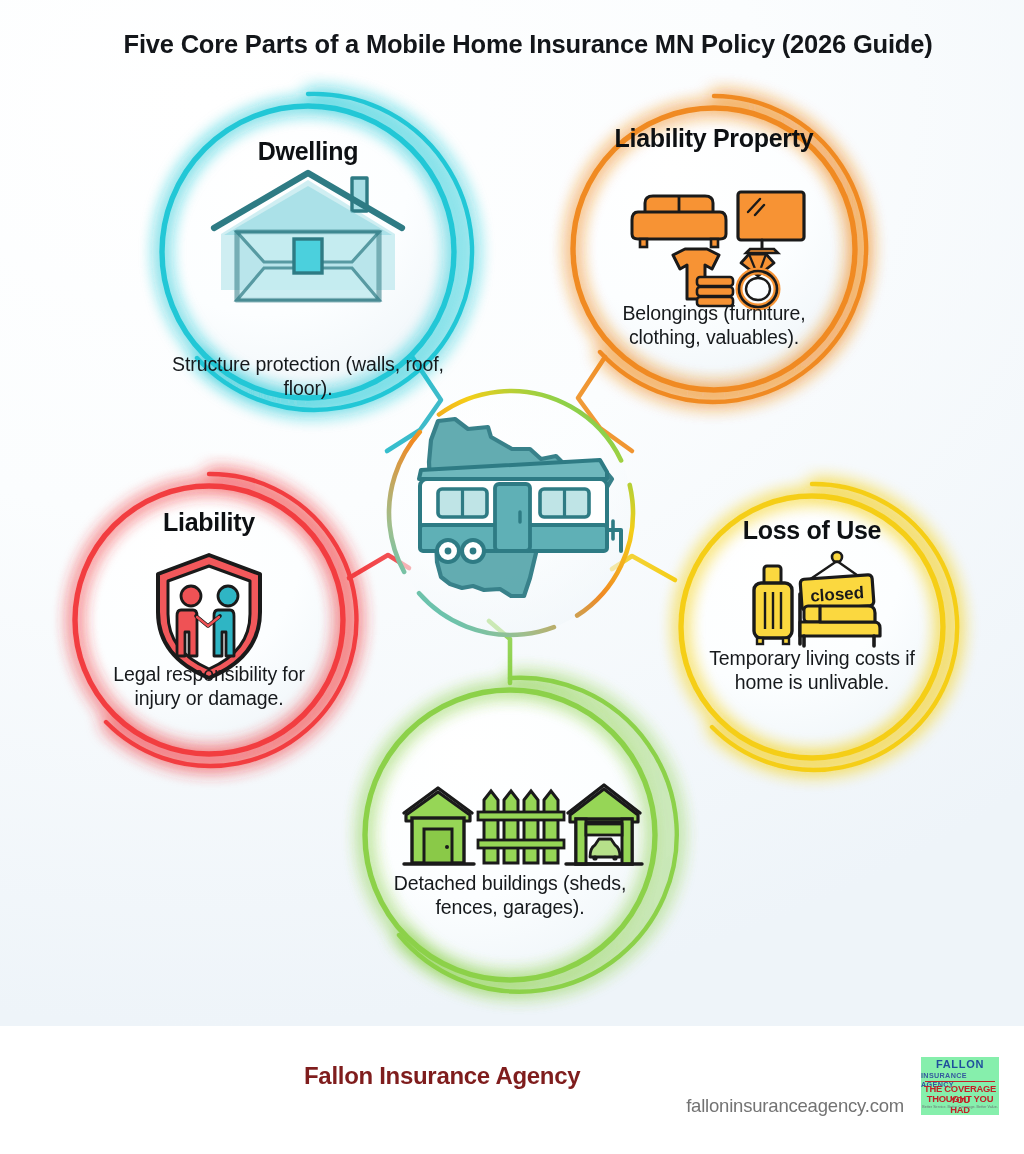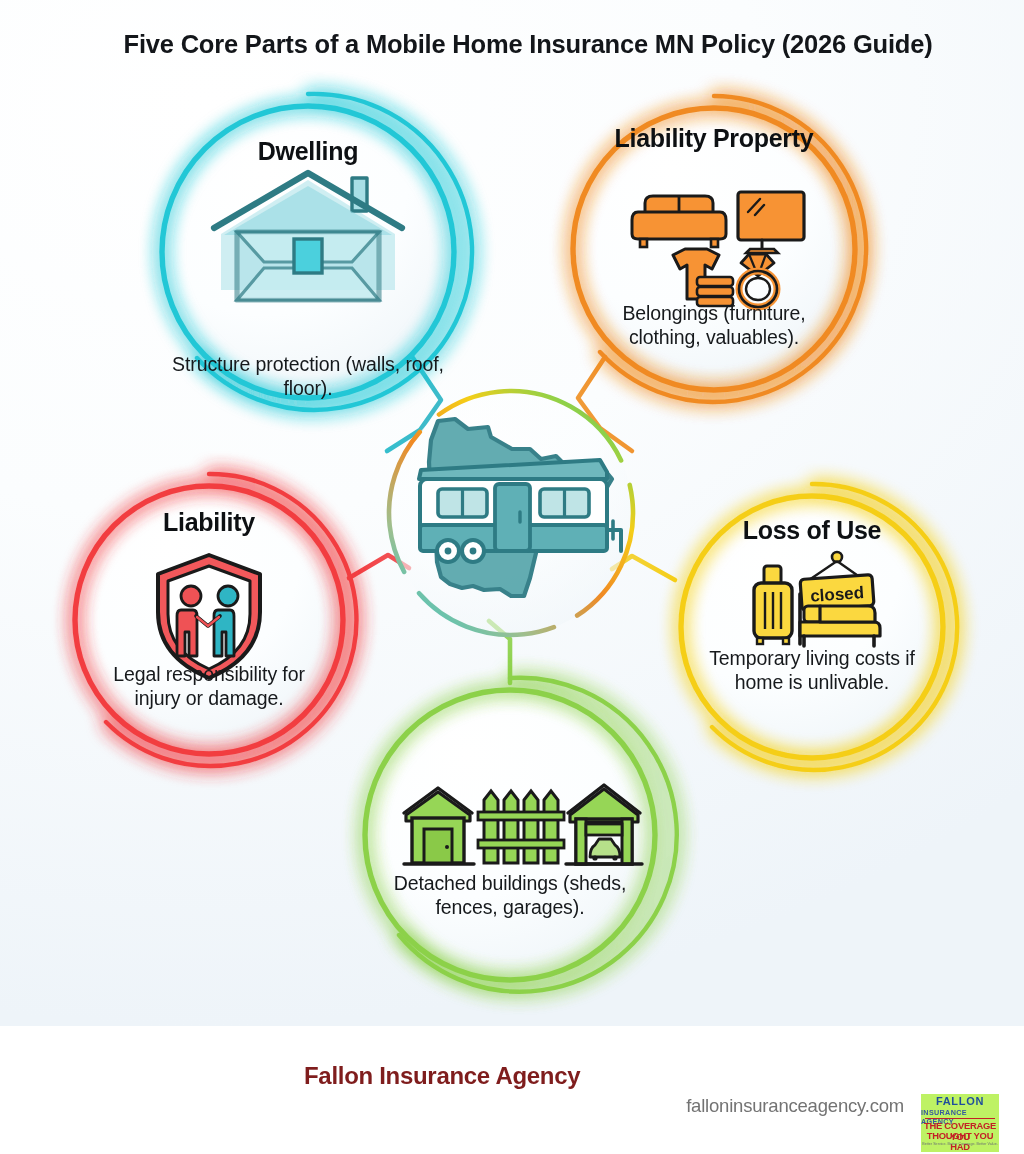--- a/index.html
+++ b/index.html
@@ -43,22 +43,22 @@
   
   .f-name{
     position:absolute;right:120px;top:1062px;width:600px;text-align:left;
     font-size:24px;font-weight:bold;color:#7f1d1d;letter-spacing:-0.3px;
   }
   .f-url{
     position:absolute;right:120px;top:1095px;width:600px;text-align:right;
     font-size:18.5px;color:#737373;letter-spacing:-0.2px;
   }
   .logo{
-    position:absolute;left:921px;top:1094px;width:78px;height:58px;
-    background:#bef264;overflow:hidden;
+    position:absolute;left:921px;top:1057px;width:78px;height:58px;
+    background:#86efac;overflow:hidden;
   }
   .logo-fallon{
     position:absolute;left:0;top:1px;width:78px;text-align:center;
     font-size:11px;font-weight:bold;color:#1f4e9c;letter-spacing:0.7px;
   }
   .logo-ia{
     position:absolute;left:0;top:14px;width:78px;
     font-size:7.2px;font-weight:bold;color:#35589e;letter-spacing:0.35px;
   }
   .logo-rule{

